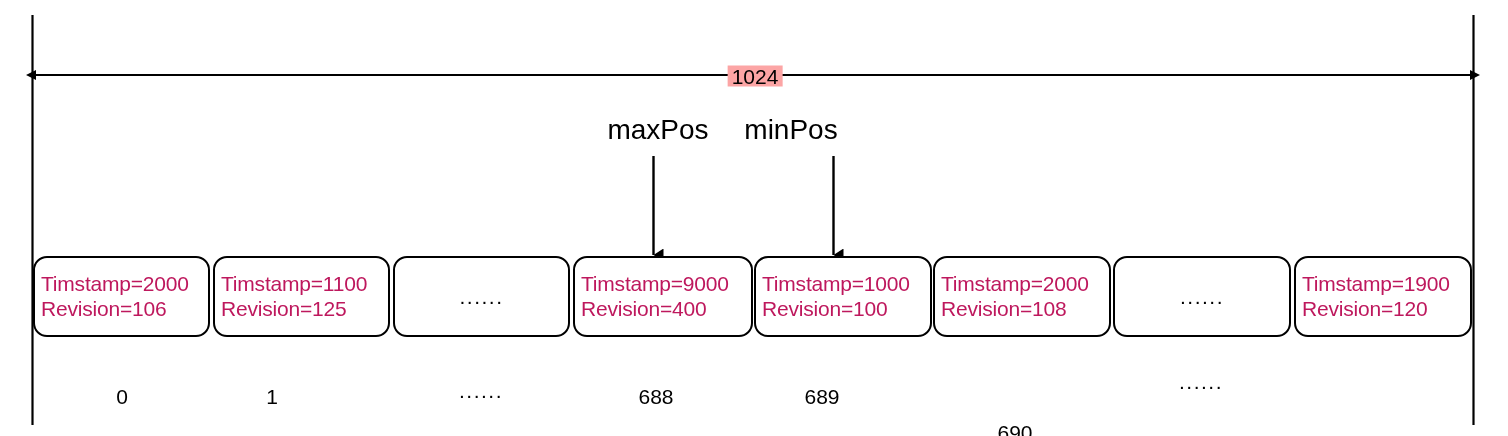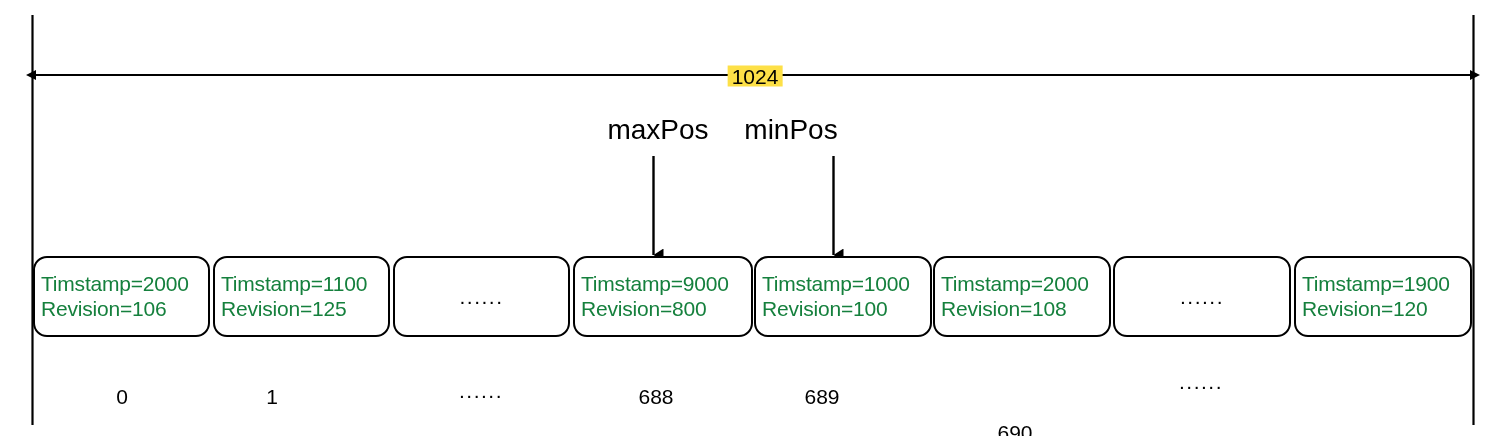--- a/index.html
+++ b/index.html
@@ -31,21 +31,21 @@
     height: 436px;
     pointer-events: none;
   }
   .layer > * { pointer-events: auto; }
 
   
   .dim-label {
     position: absolute;
     font-size: 21px;
     color: #000000;
-    background: #fde047;
+    background: #fca5a5;
     line-height: 1;
     padding: 0 4px;
     white-space: nowrap;
     transform: translate(-50%, -50%);
   }
 
   
   .pointer-label {
     position: absolute;
     font-size: 28px;
@@ -68,21 +68,21 @@
     align-items: flex-start;
     padding: 0 6px;
     overflow: hidden;
   }
   .slot.ellipsis-slot {
     align-items: center;
     justify-content: center;
   }
   .slot-line {
     font-size: 21px;
-    color: #15803d;
+    color: #be185d;
     line-height: 1.18;
     white-space: nowrap;
     letter-spacing: -0.2px;
   }
   .slot-dots {
     font-size: 21px;
     color: #000000;
     line-height: 1;
     letter-spacing: 1.5px;
     white-space: nowrap;
@@ -146,21 +146,21 @@
       <span class="slot-line">Timstamp=1100</span>
       <span class="slot-line">Revision=125</span>
     </div>
 
     <div class="slot ellipsis-slot" style="left:393px; top:256px; width:177px; height:81px;">
       <span class="slot-dots">......</span>
     </div>
 
     <div class="slot" style="left:573px; top:256px; width:180px; height:81px;">
       <span class="slot-line">Timstamp=9000</span>
-      <span class="slot-line">Revision=800</span>
+      <span class="slot-line">Revision=400</span>
     </div>
 
     <div class="slot" style="left:754px; top:256px; width:178px; height:81px;">
       <span class="slot-line">Timstamp=1000</span>
       <span class="slot-line">Revision=100</span>
     </div>
 
     <div class="slot" style="left:933px; top:256px; width:178px; height:81px;">
       <span class="slot-line">Timstamp=2000</span>
       <span class="slot-line">Revision=108</span>

